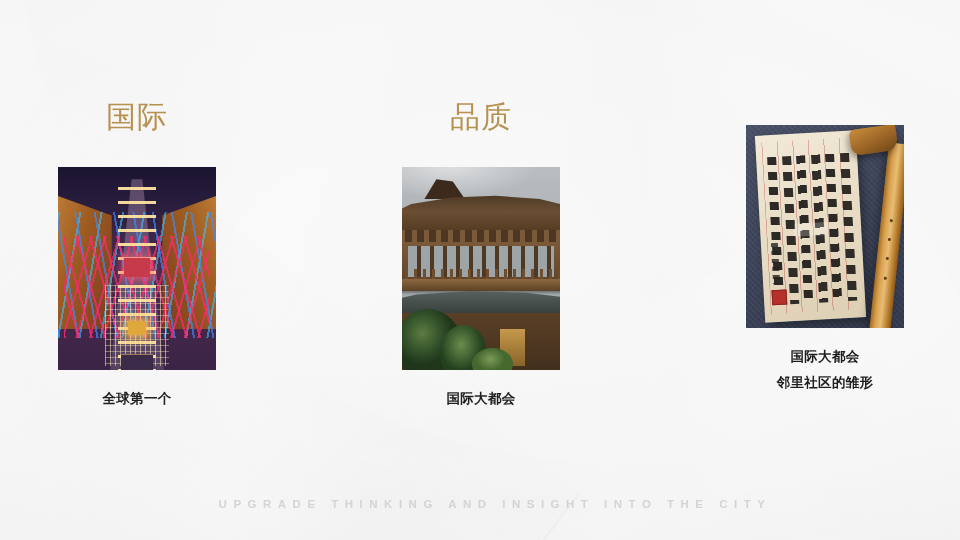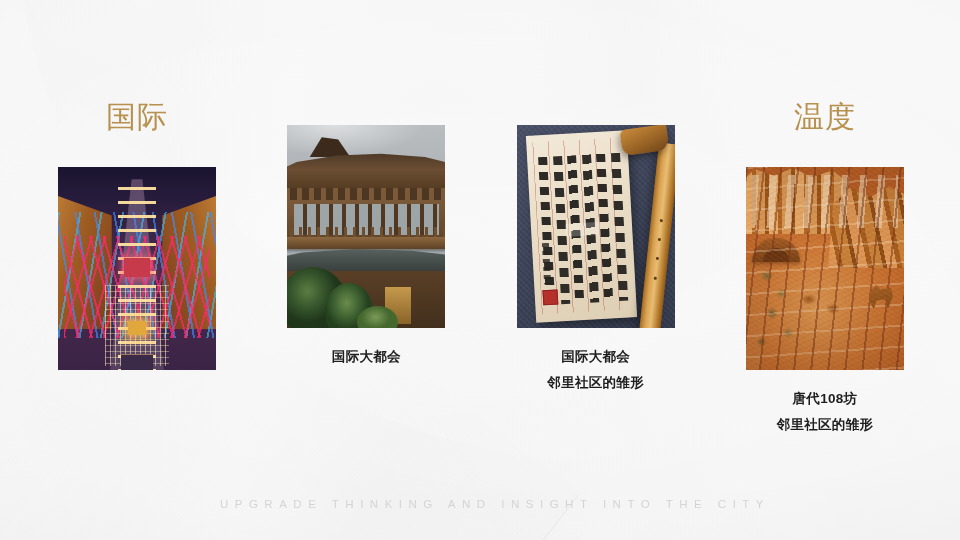--- a/index.html
+++ b/index.html
@@ -123,21 +123,21 @@
   }
   .caption .l2{ font-size:13.5px; }
 
   .footer{
     position:absolute;
     left:0; right:0; top:498px;
     text-align:center;
     font-size:11.5px;
     letter-spacing:6.5px;
     color:#d4d4d4;
-    font-weight:400;
+    font-weight:700;
     padding-left:30px;
   }
 
   
   .a1{ background:#221a38; }
   .a1 .sky{ position:absolute; left:0; top:0; right:0; height:34%;
     background:linear-gradient(180deg,#1a1430 0%,#2b1e3f 60%,#3b2442 100%); }
   .a1 .ground{ position:absolute; left:0; top:30%; right:0; bottom:0;
     background:linear-gradient(180deg,#3a2547 0%,#4a2b4e 35%,#3b2446 100%); }
   .a1 .road{ position:absolute; left:50%; top:6%; bottom:0; width:34%;
@@ -398,25 +398,27 @@
             <div class="glowpink"></div>
             <div class="glowpink2"></div>
             <div class="lamps"></div>
             <div class="crowd"></div>
             <div class="stage"></div>
             <div class="stage2"></div>
             <div class="base"></div>
           </div>
         </div>
         <div class="caption">
+          <div>全球第一个</div>
         </div>
       </div>
 
 
       <div class="col">
+        <div class="col-heading">品质</div>
         <div class="thumb">
           <div class="thumb-art a3">
             <div class="cloud"></div>
             <div class="ridge"></div>
             <div class="eaveTop"></div>
             <div class="bracket"></div>
             <div class="upper"></div>
             <div class="windows"></div>
             <div class="rail"></div>
             <div class="balc"></div>
@@ -460,42 +462,19 @@
             </div>
             <div class="stand"></div>
           </div>
         </div>
         <div class="caption">
           <div>国际大都会</div>
           <div class="l2">邻里社区的雏形</div>
         </div>
       </div>
 
-      <div class="col">
-        <div class="col-heading">温度</div>
-        <div class="thumb">
-          <div class="thumb-art a5">
-            <div class="field"></div>
-            <div class="townA"></div>
-            <div class="townB"></div>
-            <div class="roofs"></div>
-            <div class="river"></div>
-            <div class="bridge"></div>
-            <div class="treeline"></div>
-            <div class="boats"></div>
-            <div class="figs"></div>
-            <div class="horse"></div>
-            <div class="grain"></div>
-            <div class="shade"></div>
-          </div>
-        </div>
-        <div class="caption">
-          <div>唐代108坊</div>
-          <div class="l2">邻里社区的雏形</div>
-        </div>
-      </div>
 
     </div>
 
     <div class="footer">UPGRADE THINKING AND INSIGHT INTO THE CITY</div>
 
   </div>
 </div>
 
 </body></html>

